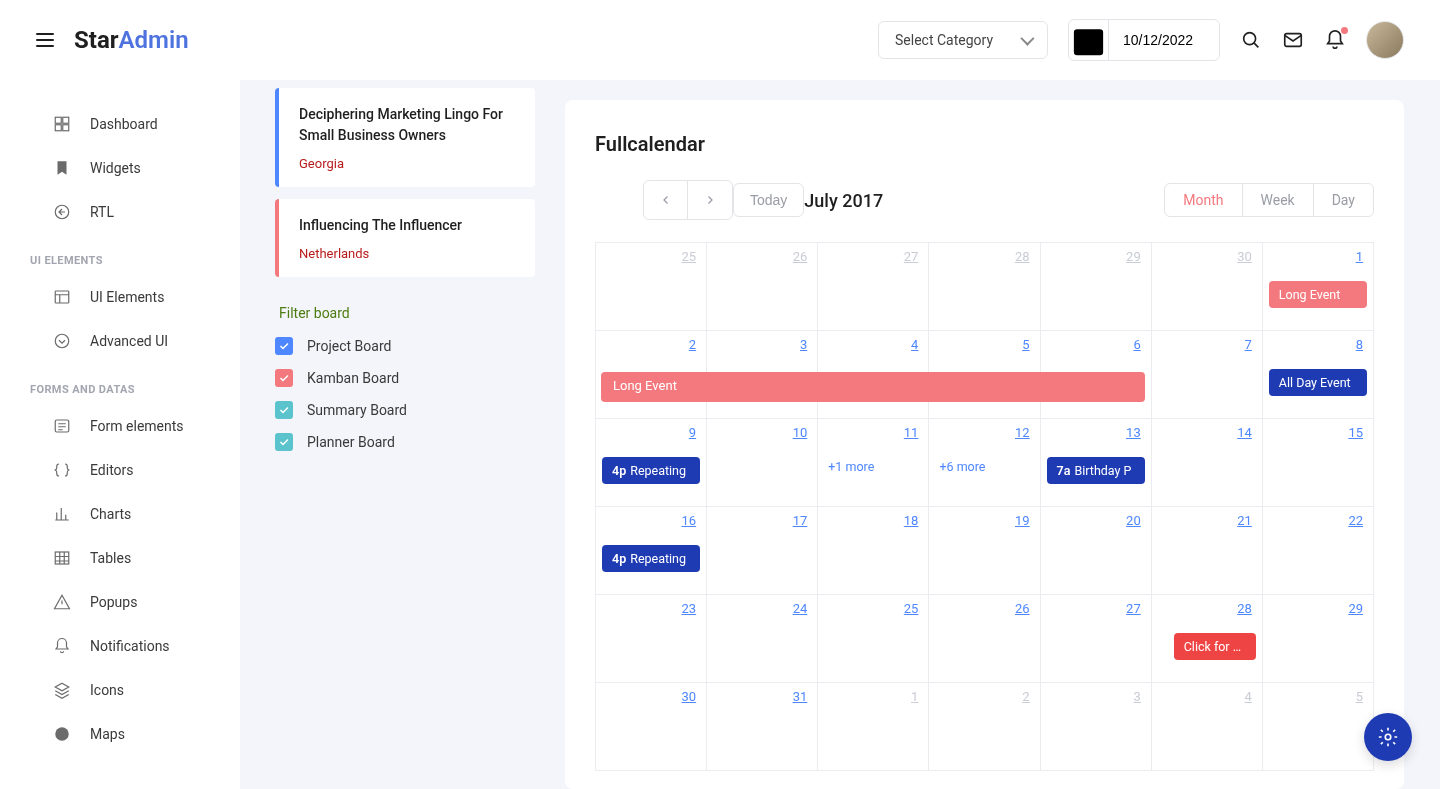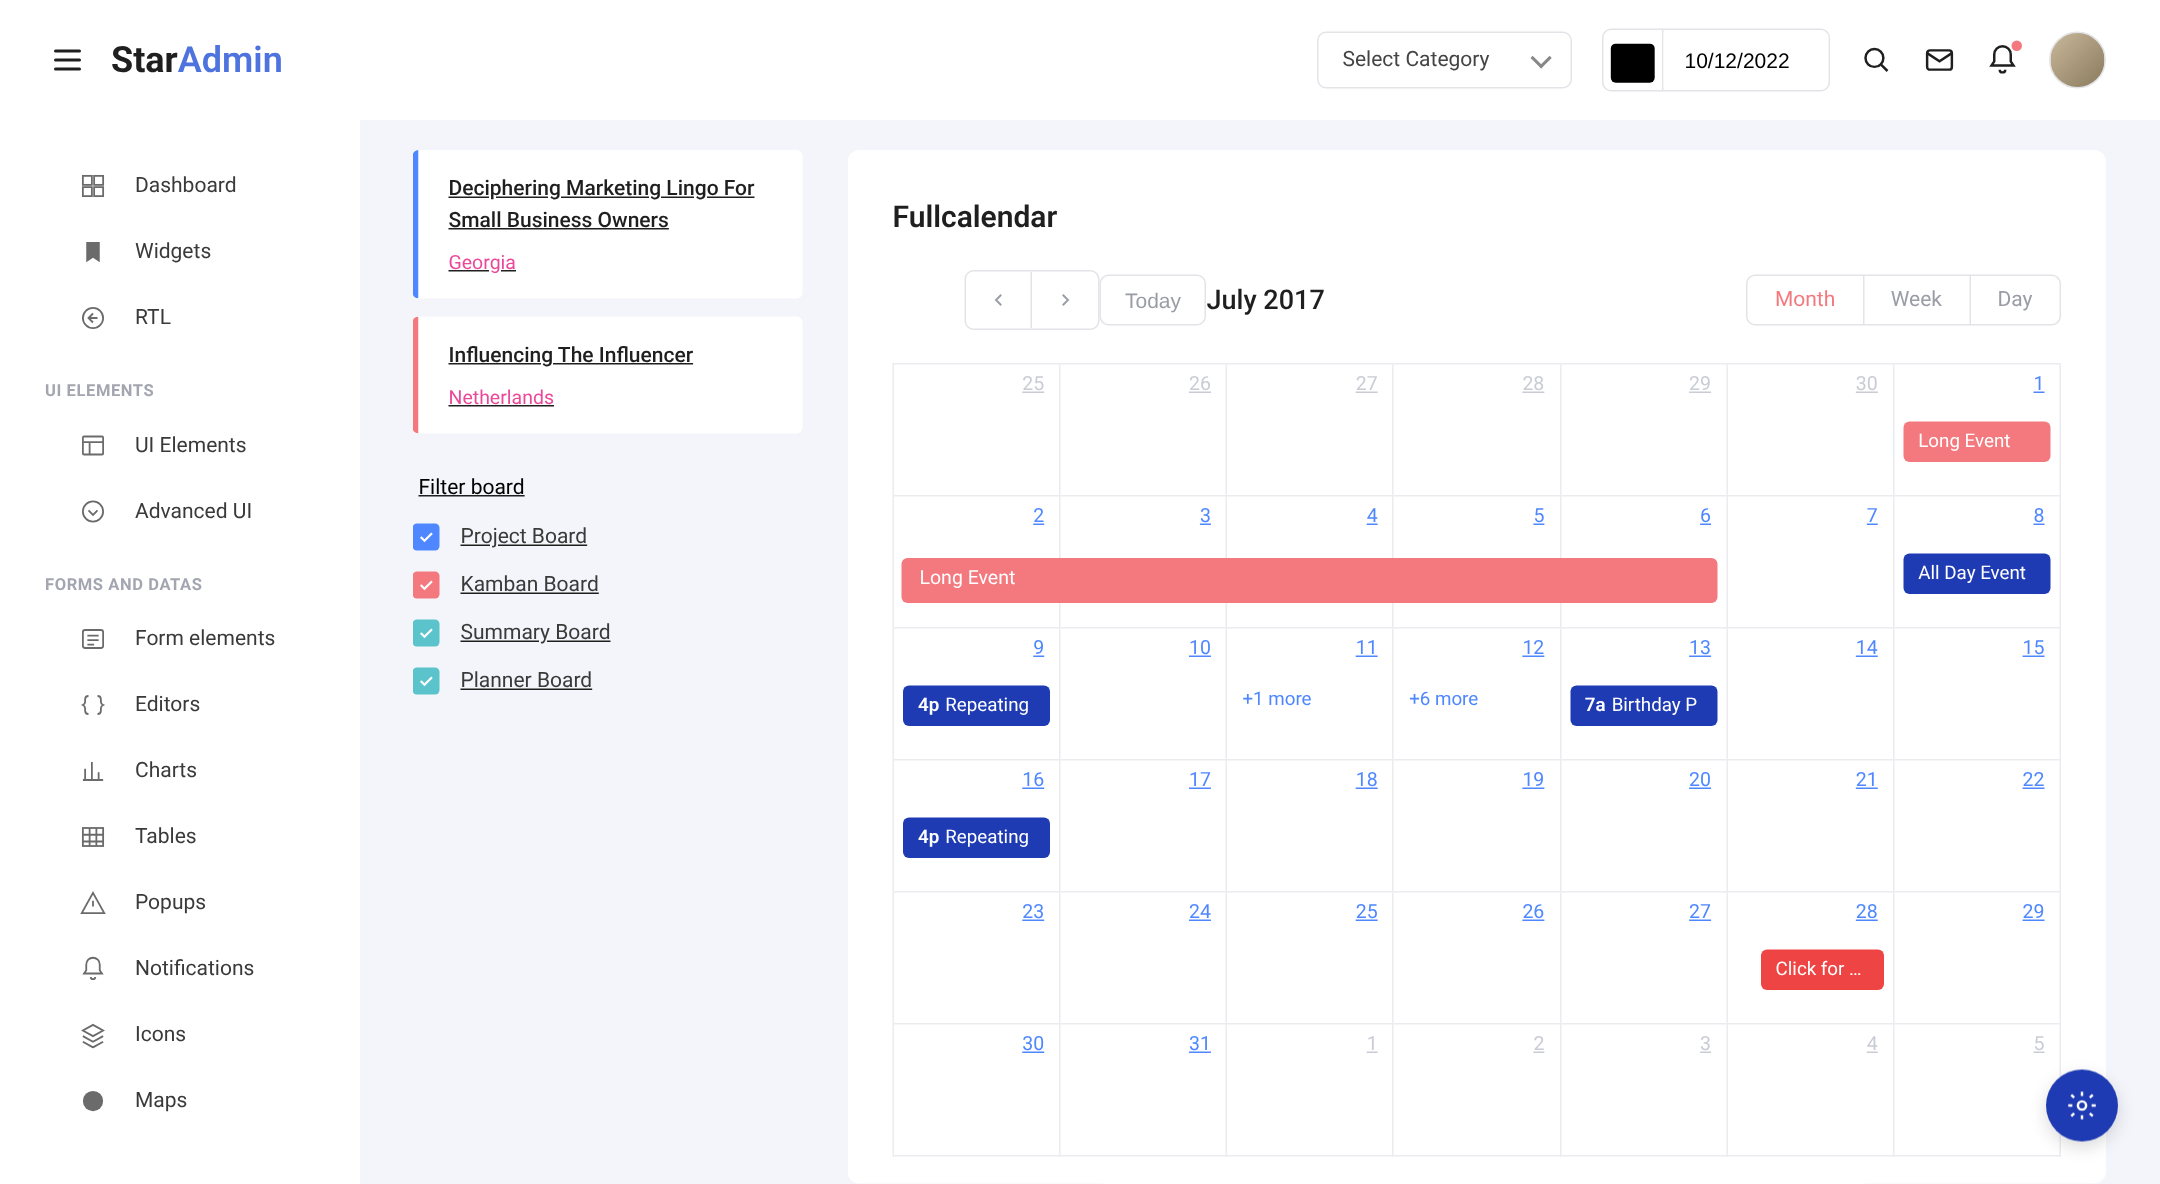--- a/index.html
+++ b/index.html
@@ -20,28 +20,28 @@
 .topbar-icon svg { width: 22px; height: 22px; stroke: #1f1f1f; fill: none; stroke-width: 1.8; }
 .notif-dot { position: absolute; top: -2px; right: -2px; width: 7px; height: 7px; background: #f3797e; border-radius: 50%; }
 .avatar { width: 38px; height: 38px; border-radius: 50%; background: linear-gradient(135deg, #c9b89a, #8a7a5e); cursor: pointer; border: 1px solid #e3e4e8; }
 
 .sidebar { position: fixed; top: 80px; left: 0; width: 240px; bottom: 0; background: #fff; padding: 22px 0; overflow-y: auto; }
 .sidebar-item { display: flex; align-items: center; gap: 18px; padding: 12px 52px; font-size: 14px; color: #3a3a3a; cursor: pointer; }
 .sidebar-item .sb-icon { width: 20px; height: 20px; display: flex; align-items: center; justify-content: center; }
 .sidebar-item .sb-icon svg { width: 18px; height: 18px; stroke: #6b6b6b; fill: none; stroke-width: 1.6; }
 .sidebar-heading { padding: 20px 30px 8px; font-size: 11px; font-weight: 700; color: #a3a6b0; letter-spacing: 0.4px; }
 
-.mid-panel { position: fixed; top: 100px; left: 275px; width: 260px; text-decoration: underline; }
+.mid-panel { position: fixed; top: 88px; left: 275px; width: 260px; }
 .card { background: #fff; border-radius: 4px; padding: 16px 20px; margin-bottom: 12px; border-left: 4px solid; }
 .card.c-blue { border-left-color: #4e87ff; }
 .card.c-red { border-left-color: #f3797e; }
 .card.c-grey { border-left-color: #c9ccd4; }
 .card-title { font-size: 14px; font-weight: 500; color: #1f1f1f; line-height: 1.5; margin-bottom: 10px; }
-.card-sub { font-size: 13px; color: #ec4899; }
-.filter-head { font-size: 14px; color: #000000; margin: 28px 0 16px 4px; }
+.card-sub { font-size: 13px; color: #b91c1c; }
+.filter-head { font-size: 14px; color: #4d7c0f; margin: 28px 0 16px 4px; }
 .filter-row { display: flex; align-items: center; gap: 14px; margin-bottom: 14px; cursor: pointer; }
 .chk { width: 18px; height: 18px; border-radius: 3px; display: flex; align-items: center; justify-content: center; }
 .chk svg { width: 12px; height: 12px; stroke: #fff; fill: none; stroke-width: 3; }
 .chk.blue { background: #4e87ff; }
 .chk.red { background: #f3797e; }
 .chk.teal { background: #5ac3cb; }
 .filter-row span { font-size: 14px; color: #3a3a3a; }
 
 .main { position: fixed; top: 100px; left: 565px; right: 36px; bottom: 0; background: #fff; border-radius: 8px; padding: 32px 30px; overflow: hidden; }
 .main-title { font-size: 20px; font-weight: 600; color: #1f1f1f; margin-bottom: 24px; }

